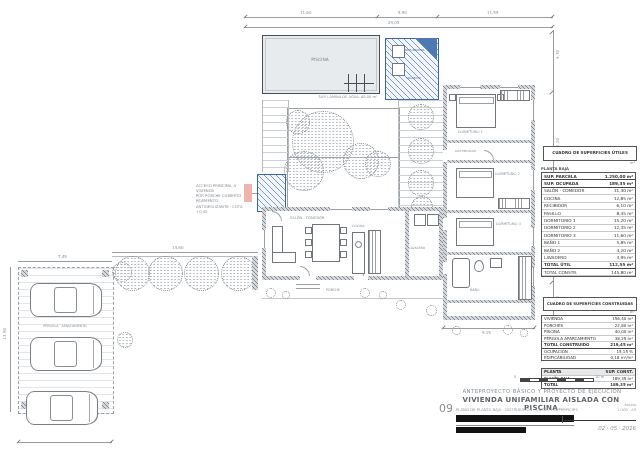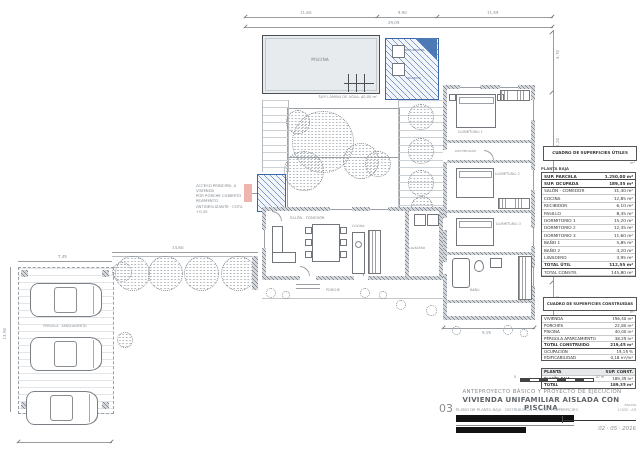--- a/index.html
+++ b/index.html
@@ -359,21 +359,21 @@
   <div class="lbl" style="left:514px;top:376px;font-size:3.6px">0</div>
   <div class="abs" style="left:520px;top:378px;width:72px;height:2px;
        background:repeating-linear-gradient(90deg,#444 0 9px,#fff 9px 18px);border:.5px solid #444"></div>
   <div class="lbl" style="left:554px;top:376px;font-size:3.6px">5</div>
   <div class="lbl" style="left:595px;top:376px;font-size:3.6px">10 m</div>
 
   <div class="abs" style="left:452px;top:388px;width:180px;text-align:center;font-size:5.4px;
        letter-spacing:.4px;color:#8a8f94">ANTEPROYECTO BÁSICO Y PROYECTO DE EJECUCIÓN</div>
   <div class="abs" style="left:448px;top:396px;width:186px;text-align:center;font-size:7px;
        letter-spacing:.3px;color:#5f6468;font-weight:600">VIVIENDA UNIFAMILIAR AISLADA CON PISCINA</div>
-  <div class="abs" style="left:439px;top:402px;font-size:11px;color:#8a8f94">03</div>
+  <div class="abs" style="left:439px;top:402px;font-size:11px;color:#8a8f94">09</div>
   <div class="abs" style="left:456px;top:407px;width:140px;font-size:3.8px;color:#9aa0a6">PLANO DE PLANTA BAJA · DISTRIBUCIÓN · COTAS Y SUPERFICIES</div>
   <div class="redact" style="left:456px;top:415px;width:118px;height:7px"></div>
   <div class="line" style="left:456px;top:424.5px;width:118px;height:.6px;background:#8a8f94"></div>
   <div class="redact" style="left:456px;top:427px;width:70px;height:6px"></div>
   <div class="abs" style="left:604px;top:403px;width:32px;text-align:right;font-size:3.6px;color:#9aa0a6">escala</div>
   <div class="abs" style="left:604px;top:408px;width:32px;text-align:right;font-size:3.6px;color:#9aa0a6">1/100 · A3</div>
   <div class="line" style="left:564px;top:420px;width:72px;height:.9px;background:#333"></div>
   <div class="line" style="left:562px;top:416px;width:1px;height:7px;background:#555"></div>
   <div class="abs" style="left:588px;top:425px;width:48px;text-align:right;font-size:5.4px;
        font-style:italic;color:#8a8f94">02 · 05 · 2016</div>

